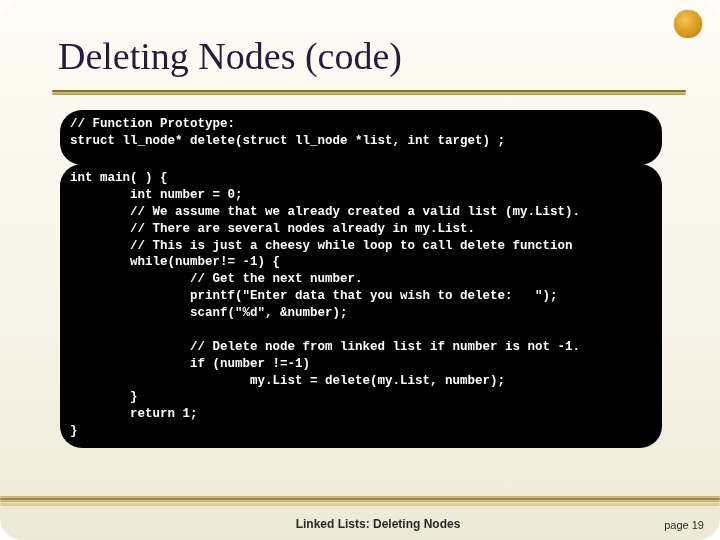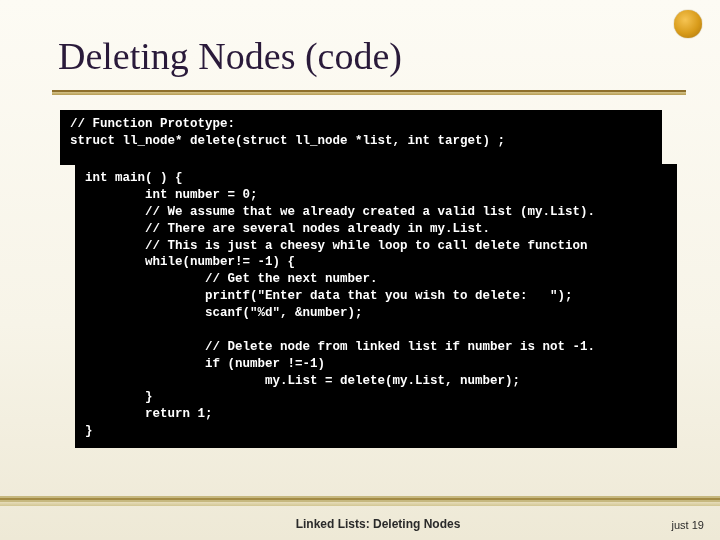--- a/index.html
+++ b/index.html
@@ -1,15 +1,15 @@
 <!DOCTYPE html>
 <html><head>
 <meta charset="utf-8">
 <style>
-  * { margin: 0; padding: 0; box-sizing: border-box; }
+  * { margin: 0; padding: 0; box-sizing: border-box; border-radius: 22px; }
   html, body { width: 720px; height: 540px; overflow: hidden; font-family: Georgia, 'Times New Roman', serif; }
   .slide {
     width: 720px; height: 540px;
     background: linear-gradient(to bottom, #fdfbf4 0%, #f7f4e8 60%, #eee9d6 100%);
     position: relative;
   }
   .logo {
     position: absolute; top: 10px; right: 18px;
     width: 28px; height: 28px; border-radius: 50%;
     background: radial-gradient(circle at 40% 35%, #f6c453 0%, #d89b1a 55%, #a9730c 100%);
@@ -31,21 +31,20 @@
     font-family: "Courier New", monospace; font-weight: bold;
     font-size: 12.5px; line-height: 1.35;
     white-space: pre;
   }
   .codebox2 {
     position: absolute; left: 60px; top: 164px; width: 602px;
     background: #000; color: #fff; padding: 6px 10px 8px 10px;
     font-family: "Courier New", monospace; font-weight: bold;
     font-size: 12.5px; line-height: 1.35;
     white-space: pre;
-    margin-left: 15px;
   }
 
   .foot-rule {
     position: absolute; left: 0; right: 0; bottom: 34px; height: 10px;
   }
   .foot-rule .r1 { height: 2px; background: #c6b87f; }
   .foot-rule .r2 { height: 2px; background: #a28a44; }
   .foot-rule .r3 { height: 2px; background: #c6b87f; }
   .foot-rule .grad { height: 4px; background: linear-gradient(to bottom, #e7ddbb, #d2c692); }
 
@@ -95,16 +94,16 @@
 
   <div class="foot-rule">
     <div class="r1"></div>
       <div class="r2"></div>
       <div class="r3"></div>
       <div class="grad"></div>
   </div>
 
   <div class="footer-center">Linked Lists: Deleting Nodes</div>
   <div class="footer-right">
-    <span>just</span>
+    <span>page</span>
     <span class="pno">19</span>
   </div>
 </div>
 
 </body></html>

